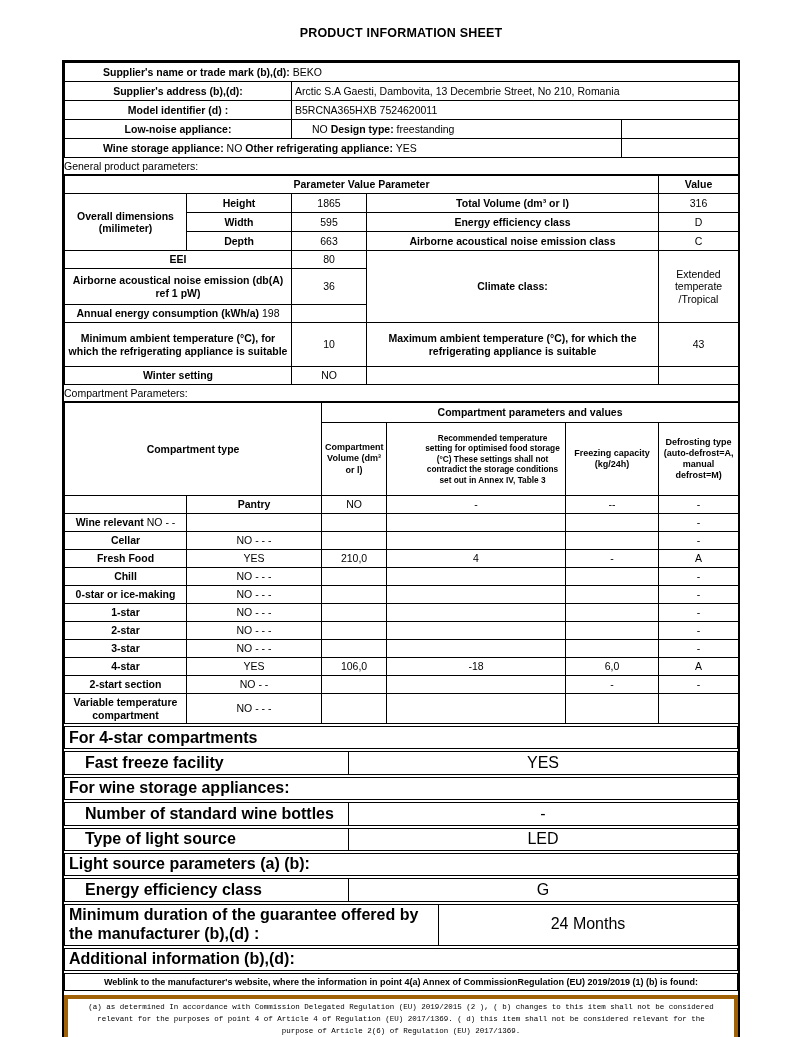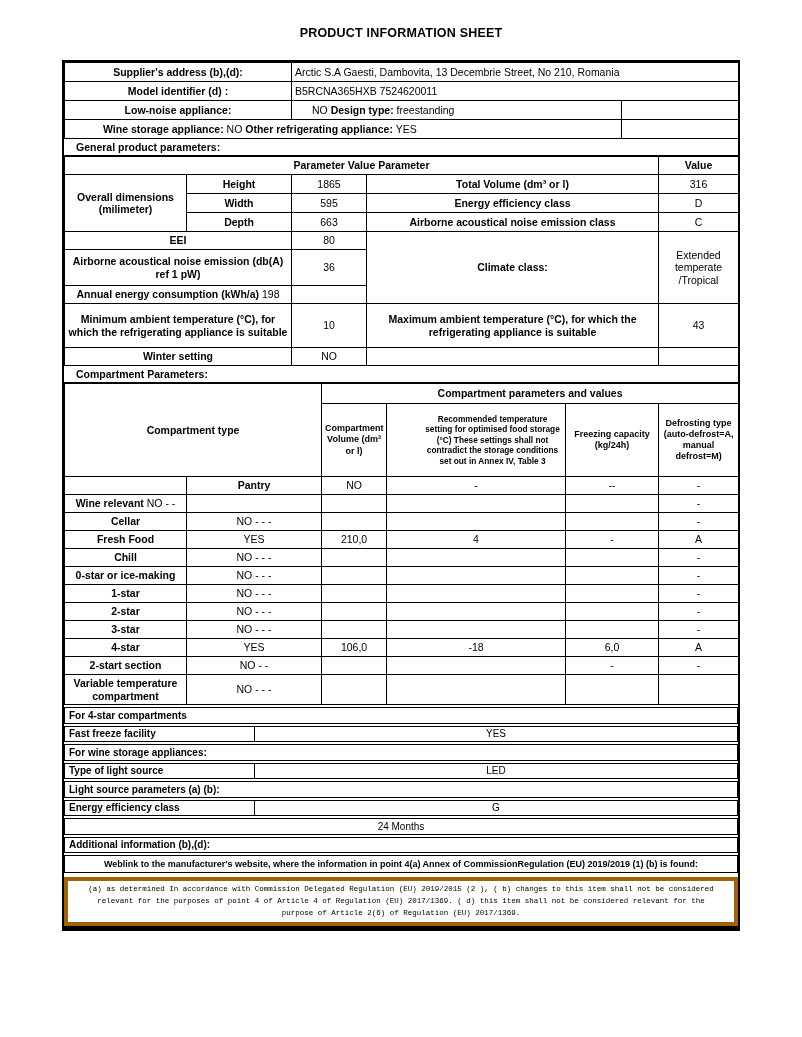--- a/index.html
+++ b/index.html
@@ -5,26 +5,26 @@
   html,body{margin:0;padding:0;}
   body{width:802px;height:1037px;background:#ffffff;font-family:"Liberation Sans",sans-serif;color:#000;position:relative;}
   .title{position:absolute;top:26px;left:0;width:100%;text-align:center;font-weight:bold;font-size:12.5px;letter-spacing:.2px;}
   .sheet{position:absolute;left:62px;top:60px;width:678px;border:2px solid #000;border-bottom:5px solid #000;background:#fff;box-sizing:border-box;}
   table{border-collapse:collapse;width:100%;table-layout:fixed;}
   td{border:1px solid #000;font-size:10.5px;line-height:1.18;text-align:center;vertical-align:middle;padding:1px 3px;overflow:hidden;}
   .b{font-weight:bold;}
   .left{text-align:left;}
   .ind{padding-left:38px;}
   .ind2{padding-left:20px;}
-  .st{border-bottom:1px solid #000;border-top:1px solid #000;font-weight:bold;font-size:10.5px;padding:2px 12px;background:#fff;}
+  .st{border-bottom:1px solid #000;border-top:1px solid #000;font-weight:normal;font-size:10.5px;padding:2px 0;background:#fff;}
   .small{font-size:9px;line-height:1.25;}
   .xsmall{font-size:8.3px;line-height:1.25;padding-left:36px;}
   .brow{display:flex;border:1px solid #000;margin-top:2px;align-items:stretch;background:#fff;}
-  .cell{padding:1.5px 4px;font-size:10px;display:flex;align-items:center;line-height:1.15;box-sizing:border-box;}
-  .lbl{width:190px;border-right:1px solid #000;font-weight:bold;flex:0 0 auto;}
+  .cell{padding:1.5px 4px;font-size:16px;display:flex;align-items:center;line-height:1.15;box-sizing:border-box;}
+  .lbl{width:268px;border-right:1px solid #000;font-weight:bold;flex:0 0 auto;margin-left:16px;}
   .lblw{width:374px;border-right:1px solid #000;font-weight:bold;flex:0 0 auto;}
   .val{flex:1;justify-content:center;text-align:center;}
   .full{width:100%;font-weight:bold;}
   .wl{width:100%;justify-content:center;font-weight:bold;font-size:9px;text-align:center;padding:3px 10px;}
   .linkrow{justify-content:center;padding:5px 0;display:flex;}
   a.link{color:#0563c1;font-weight:bold;font-size:12px;text-decoration:underline;cursor:pointer;}
   .footnote{border:4px solid #a16207;margin-top:4px;padding:3px 12px;font-size:7.5px;line-height:1.55;text-align:center;background:#fff;font-family:Liberation Mono, monospace;}
 </style>
 </head>
 <body>
@@ -33,20 +33,23 @@
 
 <div class="sheet">
 
   <table>
     <colgroup>
         <col style="width:227px">
         <col style="width:330px">
         <col style="width:117px">
       </colgroup>
     <tbody>
+        <tr style="height:19px">
+      <td colspan="3" class="left ind"><span class="b">Supplier's name or trade mark (b),(d):</span> <span>BEKO</span></td>
+    </tr>
     <tr style="height:19px">
       <td class="b">Supplier's address (b),(d):</td>
       <td colspan="2" class="left">Arctic S.A Gaesti, Dambovita, 13 Decembrie Street, No 210, Romania</td>
     </tr>
     <tr style="height:19px">
       <td class="b">Model identifier (d) :</td>
       <td colspan="2" class="left">B5RCNA365HXB 7524620011</td>
     </tr>
     <tr style="height:19px">
       <td class="b">Low-noise appliance:</td>
@@ -248,31 +251,36 @@
     <div class="cell full">For 4-star compartments</div>
   </div>
   <div class="brow">
     <div class="cell lbl">Fast freeze facility</div>
     <div class="cell val">YES</div>
   </div>
   <div class="brow">
     <div class="cell full">For wine storage appliances:</div>
   </div>
   <div class="brow">
+    <div class="cell lbl">Number of standard wine bottles</div>
+    <div class="cell val">-</div>
+  </div>
+  <div class="brow">
     <div class="cell lbl">Type of light source</div>
     <div class="cell val">LED</div>
   </div>
   <div class="brow">
     <div class="cell full">Light source parameters (a) (b):</div>
   </div>
   <div class="brow">
     <div class="cell lbl">Energy efficiency class</div>
     <div class="cell val">G</div>
   </div>
   <div class="brow">
+    <div class="cell lblw">Minimum duration of the  guarantee offered  by the  manufacturer (b),(d) :</div>
     <div class="cell val">24 Months</div>
   </div>
   <div class="brow">
     <div class="cell full">Additional information (b),(d):</div>
   </div>
   <div class="brow">
     <div class="cell wl">Weblink to the  manufacturer's website, where the information  in point 4(a) Annex of CommissionRegulation (EU) 2019/2019 (1) (b) is found:</div>
   </div>
   <div class="footnote">(a)   as determined  In accordance with Commission  Delegated  Regulation (EU) 2019/2015 (2 ), ( b)  changes to this item shall not be considered relevant for the purposes of point 4 of Article 4 of Regulation  (EU) 2017/1369. ( d)  this item shall not  be considered relevant for the  purpose of Article 2(6) of Regulation  (EU) 2017/1369.</div>
 

